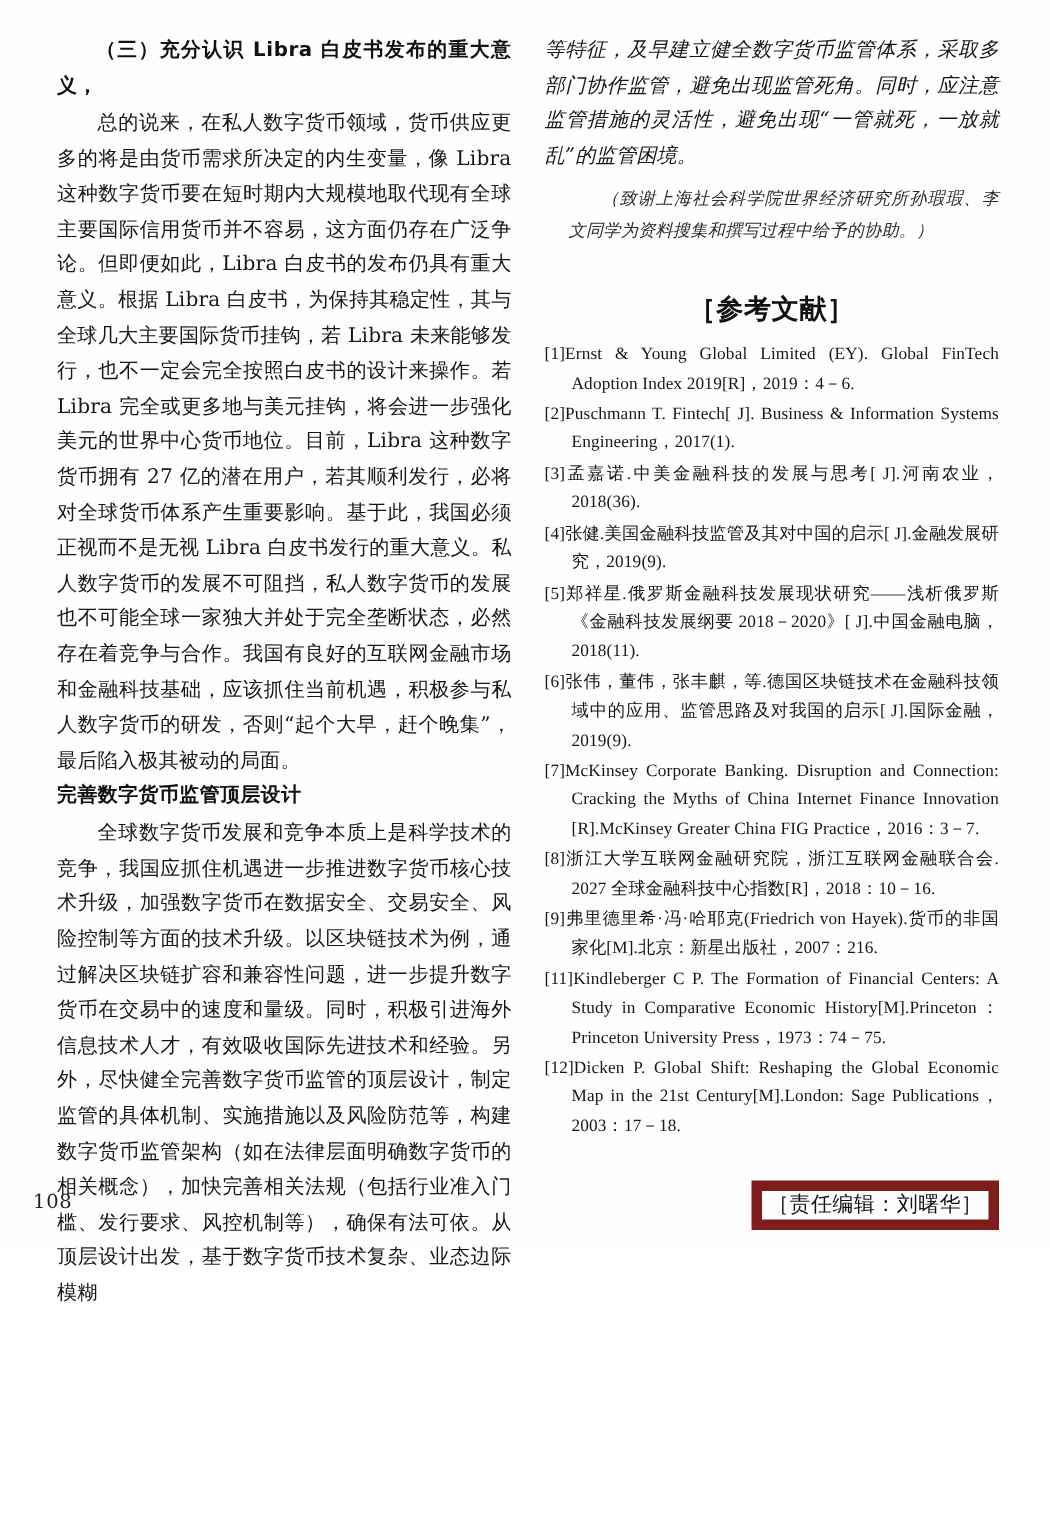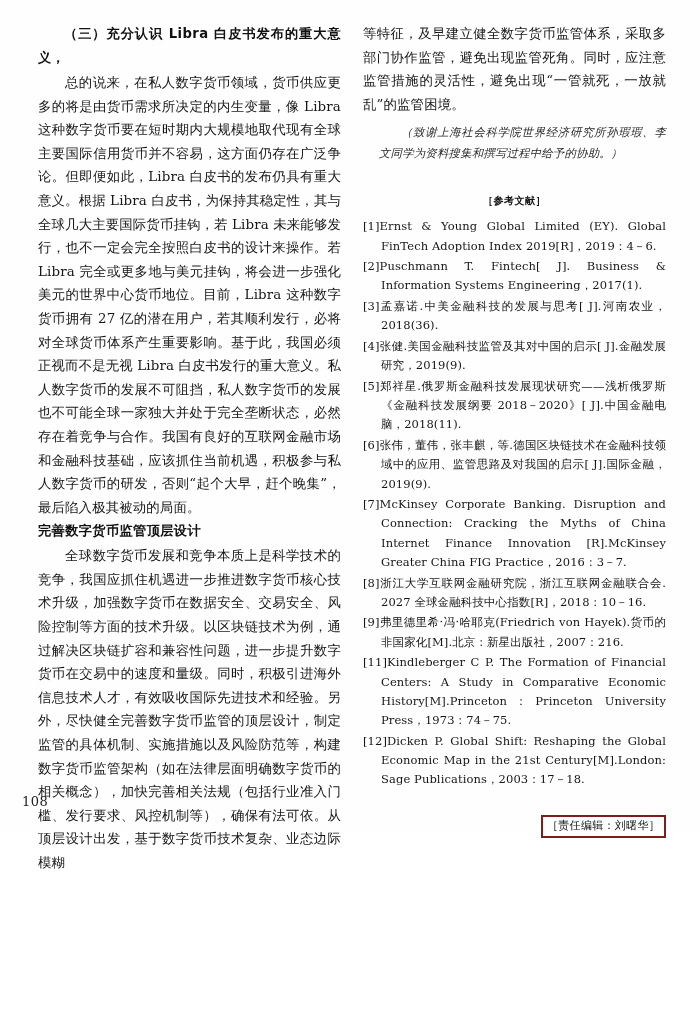--- a/index.html
+++ b/index.html
@@ -60,74 +60,76 @@
     line-height: 23.6px;
     text-align: justify;
     text-align-last: left;
     margin: 0;
     text-indent: 27px;
     color: #161616;
     letter-spacing: 0.15px;
   }
   .body-p.cont {
     text-indent: 0;
+    font-style: italic;
   }
 
   
   .ack {
     font-size: 11.4px;
     line-height: 21px;
     text-align: justify;
     text-align-last: left;
     margin: 6px 0 0 16px;
     text-indent: 22px;
     color: #2a2a2a;
     font-style: italic;
     font-family: "DejaVu Serif", "Liberation Serif", serif;
     letter-spacing: 0.2px;
   }
 
   
   .ref-title {
     font-family: "DejaVu Sans", "Liberation Sans", sans-serif;
     font-weight: bold;
-    font-size: 10px;
+    font-size: 18px;
     text-align: center;
     margin: 30px 0 9px 0;
     letter-spacing: 0.5px;
     color: #111;
   }
   .ref-list {
     list-style: none;
     margin: 0;
     padding: 0;
+    font-family: Liberation Serif, serif;
   }
   .ref-item {
     font-size: 11.5px;
     line-height: 19.2px;
     text-align: justify;
     text-align-last: left;
     margin: 0 0 1.5px 0;
     padding-left: 18px;
     text-indent: -18px;
     color: #161616;
     letter-spacing: 0.1px;
   }
 
   
   .editor-box {
     margin-top: 26px;
     display: flex;
     justify-content: flex-end;
   }
   .editor-tag {
-    border: 2px solid #7f1d1d;
+    border: 7px solid #7f1d1d;
     padding: 2px 4px 3px 4px;
     font-family: "DejaVu Sans", "Liberation Sans", sans-serif;
-    font-size: 11px;
+    font-size: 14px;
     line-height: 14px;
     letter-spacing: 0.3px;
     color: #111;
     white-space: nowrap;
   }
 
   
   .page-number {
     position: absolute;
     left: 22px;

